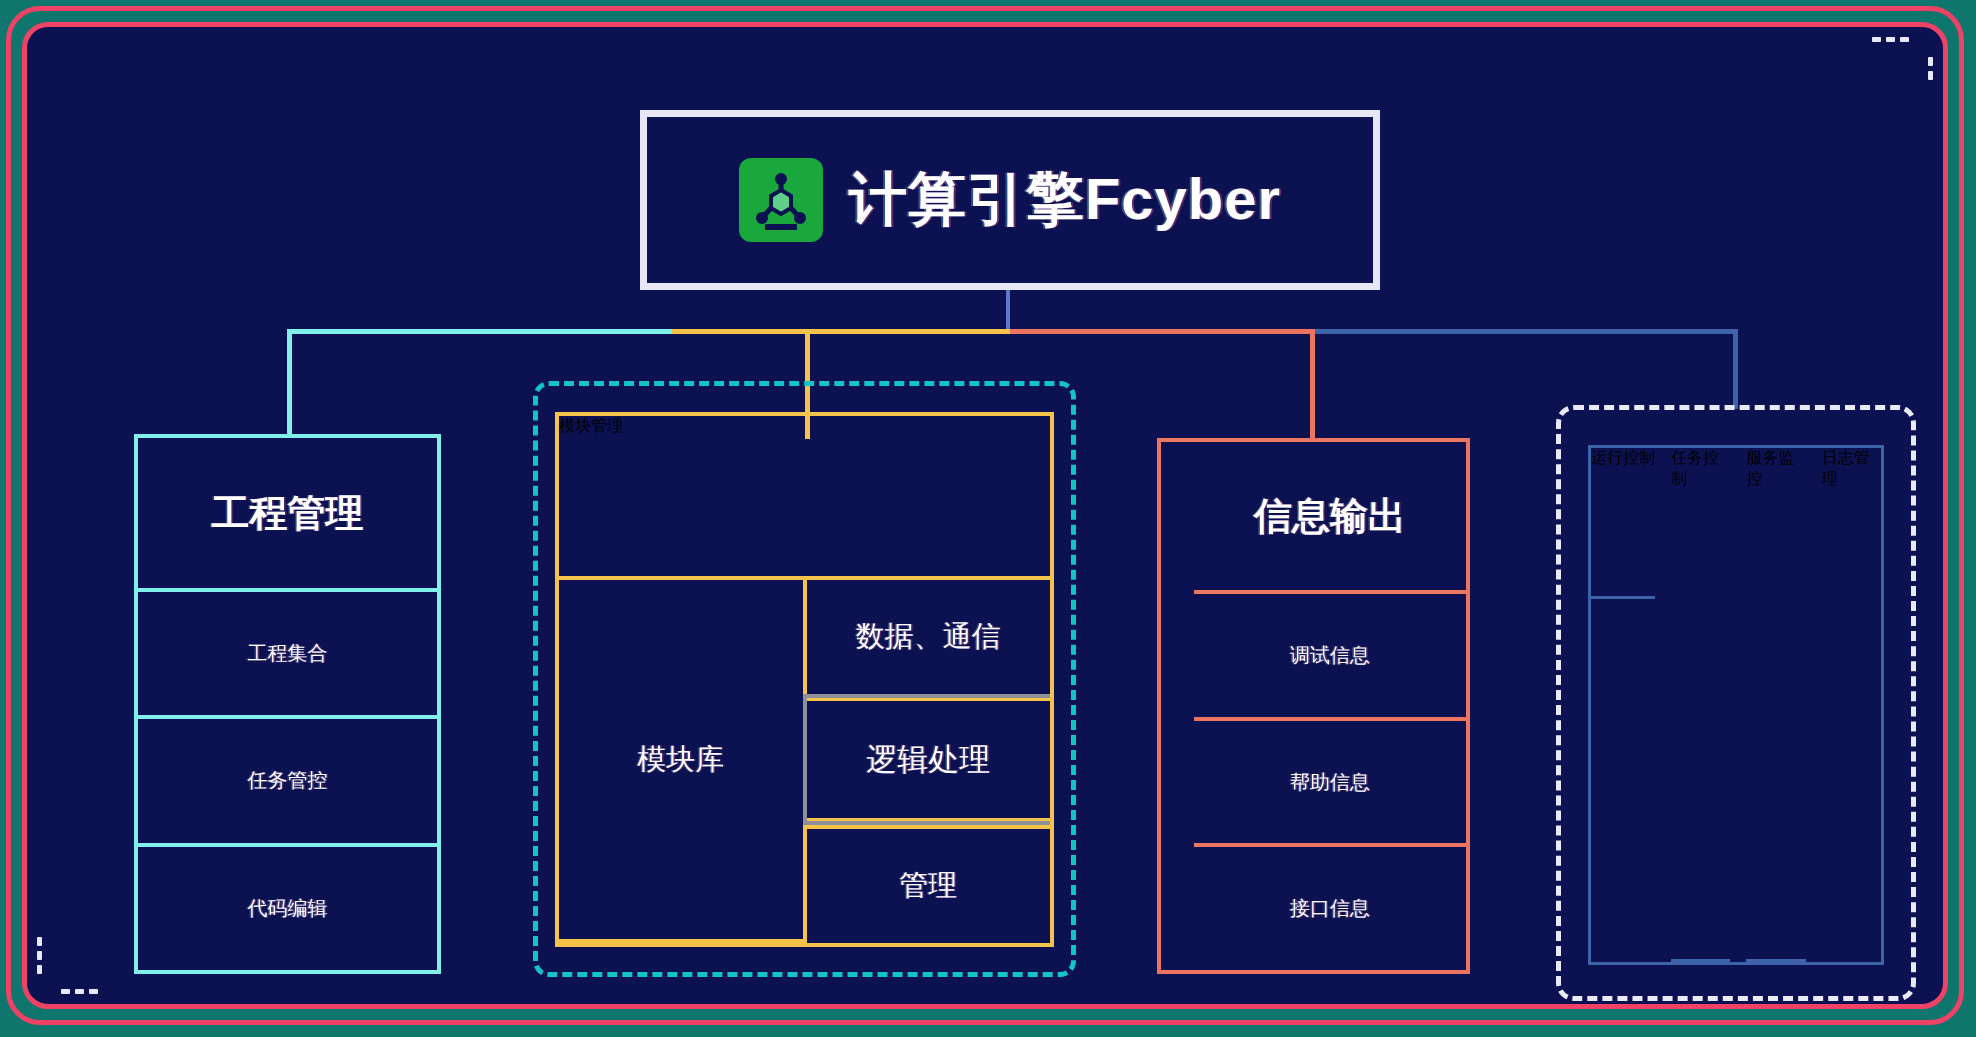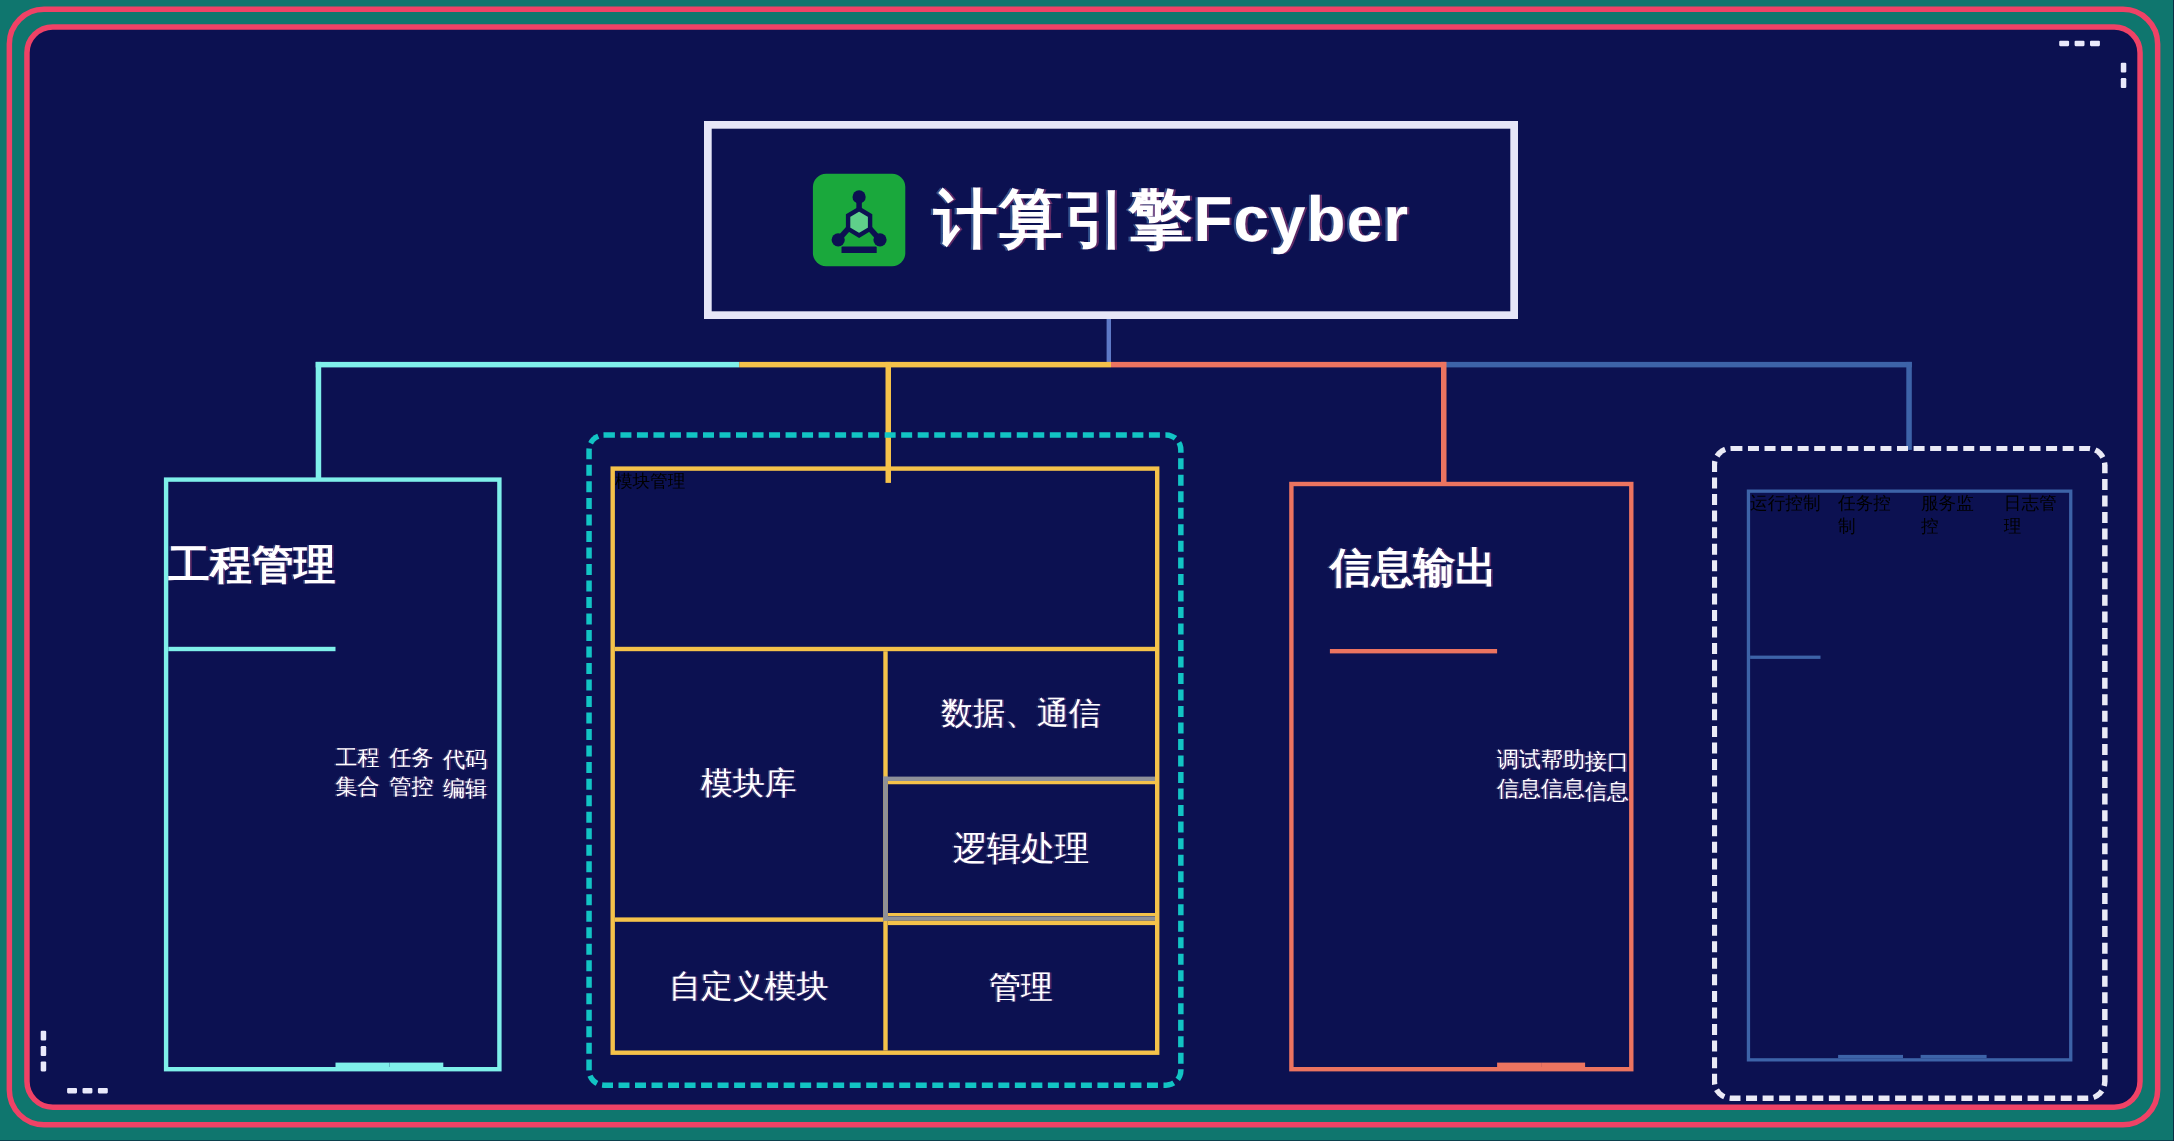--- a/index.html
+++ b/index.html
@@ -82,45 +82,44 @@
     background: #5e79c7;
   }
   .bus-seg { top: 329px; height: 5px; }
 
   
   .col { position: absolute; box-sizing: border-box; }
 
   .panel {
     box-sizing: border-box;
     display: flex;
-    flex-direction: row;
+    flex-direction: column;
     height: 100%;
     width: 100%;
-    margin-left: 15px;
   }
   .panel .hd, .panel .row {
     display: flex;
     align-items: center;
     justify-content: center;
     color: #ffffff;
     box-sizing: border-box;
     text-shadow: 1.5px 0 0 rgba(255,90,140,.30), -1.5px 0 0 rgba(120,200,255,.30);
   }
   .panel .hd { font-size: 38px; font-weight: bold; }
   .panel .row { font-size: 20px; }
 
   
   #col1 { left: 134px; top: 434px; width: 307px; height: 540px; }
   #col1 .panel { border: 4px solid #7ff0ea; }
   #col1 .hd   { height: 154px; border-bottom: 4px solid #7ff0ea; }
   #col1 .row  { flex: 1; border-bottom: 4px solid #7ff0ea; }
   #col1 .row:last-child { border-bottom: none; }
 
   
-  #col2 { left: 533px; top: 393px; width: 543px; height: 596px; }
+  #col2 { left: 533px; top: 381px; width: 543px; height: 596px; }
   #col2 .dash {
     position: absolute; inset: 0;
     border: 5px dashed #12c4c4;
     border-radius: 16px;
     box-sizing: border-box;
   }
   #col2 .gold {
     position: absolute;
     left: 22px; top: 31px;
     width: 499px; height: 535px;
@@ -232,21 +231,20 @@
     </div>
   </div>
 
   <div class="col" id="col2">
     <div class="dash"></div>
     <div class="gold">
       <div class="hd">模块管理</div>
       <div class="body">
         <div class="bl">
           <div class="lib">模块库</div>
-          <div class="custom">自定义模块</div>
         </div>
         <div class="br">
           <div class="r1">数据、通信</div>
           <div class="r2">逻辑处理</div>
           <div class="r3">管理</div>
         </div>
       </div>
     </div>
   </div>
 

